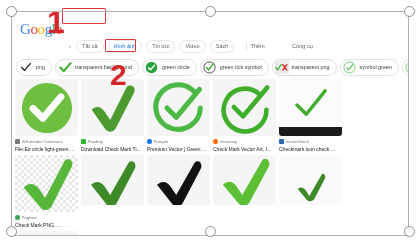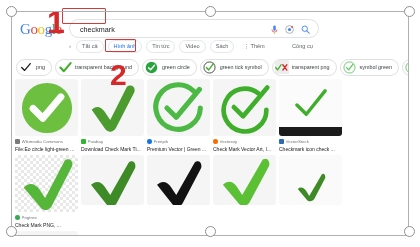--- a/index.html
+++ b/index.html
@@ -274,39 +274,20 @@
 <div id="stage">
 
   <div class="page">
 
     <div class="header">
 
       <div class="glogo">
         <span class="gb1">G</span><span class="gr">o</span><span class="gy">o</span><span class="gb2">g</span><span class="gg">l</span><span class="gr2">e</span>
       </div>
 
-      <div class="searchbar">
-        <div class="search-text" title="Tìm kiếm trên Google">checkmark</div>
-        <div class="sb-icons">
-          <svg width="7" height="10" viewBox="0 0 10 14">
-            <rect x="3.2" y="0.5" width="3.6" height="7.5" rx="1.8" fill="#4285F4"></rect>
-            <path d="M1.4 6.4a3.6 3.6 0 0 0 7.2 0" fill="none" stroke="#EA4335" stroke-width="1.1"></path>
-            <rect x="4.5" y="10" width="1" height="3" fill="#FBBC05"></rect>
-          </svg>
-          <svg width="9" height="9" viewBox="0 0 12 12">
-            <circle cx="6" cy="6" r="5.2" fill="none" stroke="#9aa0a6" stroke-width="1"></circle>
-            <circle cx="6" cy="6" r="2.1" fill="#4285F4"></circle>
-            <circle cx="9.4" cy="2.6" r="1.3" fill="#EA4335"></circle>
-          </svg>
-          <svg width="9" height="9" viewBox="0 0 12 12">
-            <circle cx="5" cy="5" r="3.6" fill="none" stroke="#4285F4" stroke-width="1.2"></circle>
-            <line x1="7.7" y1="7.7" x2="11" y2="11" stroke="#4285F4" stroke-width="1.4" stroke-linecap="round"></line>
-          </svg>
-        </div>
-      </div>
 
       <div class="navrow">
         <div class="nav-back">‹</div>
         <div class="tab">Tất cả</div>
         <div class="tab active">Hình ảnh</div>
         <div class="tab">Tin tức</div>
         <div class="tab">Video</div>
         <div class="tab">Sách</div>
         <div class="tab more">⋮ Thêm</div>
         <div class="tab-hl"></div>

